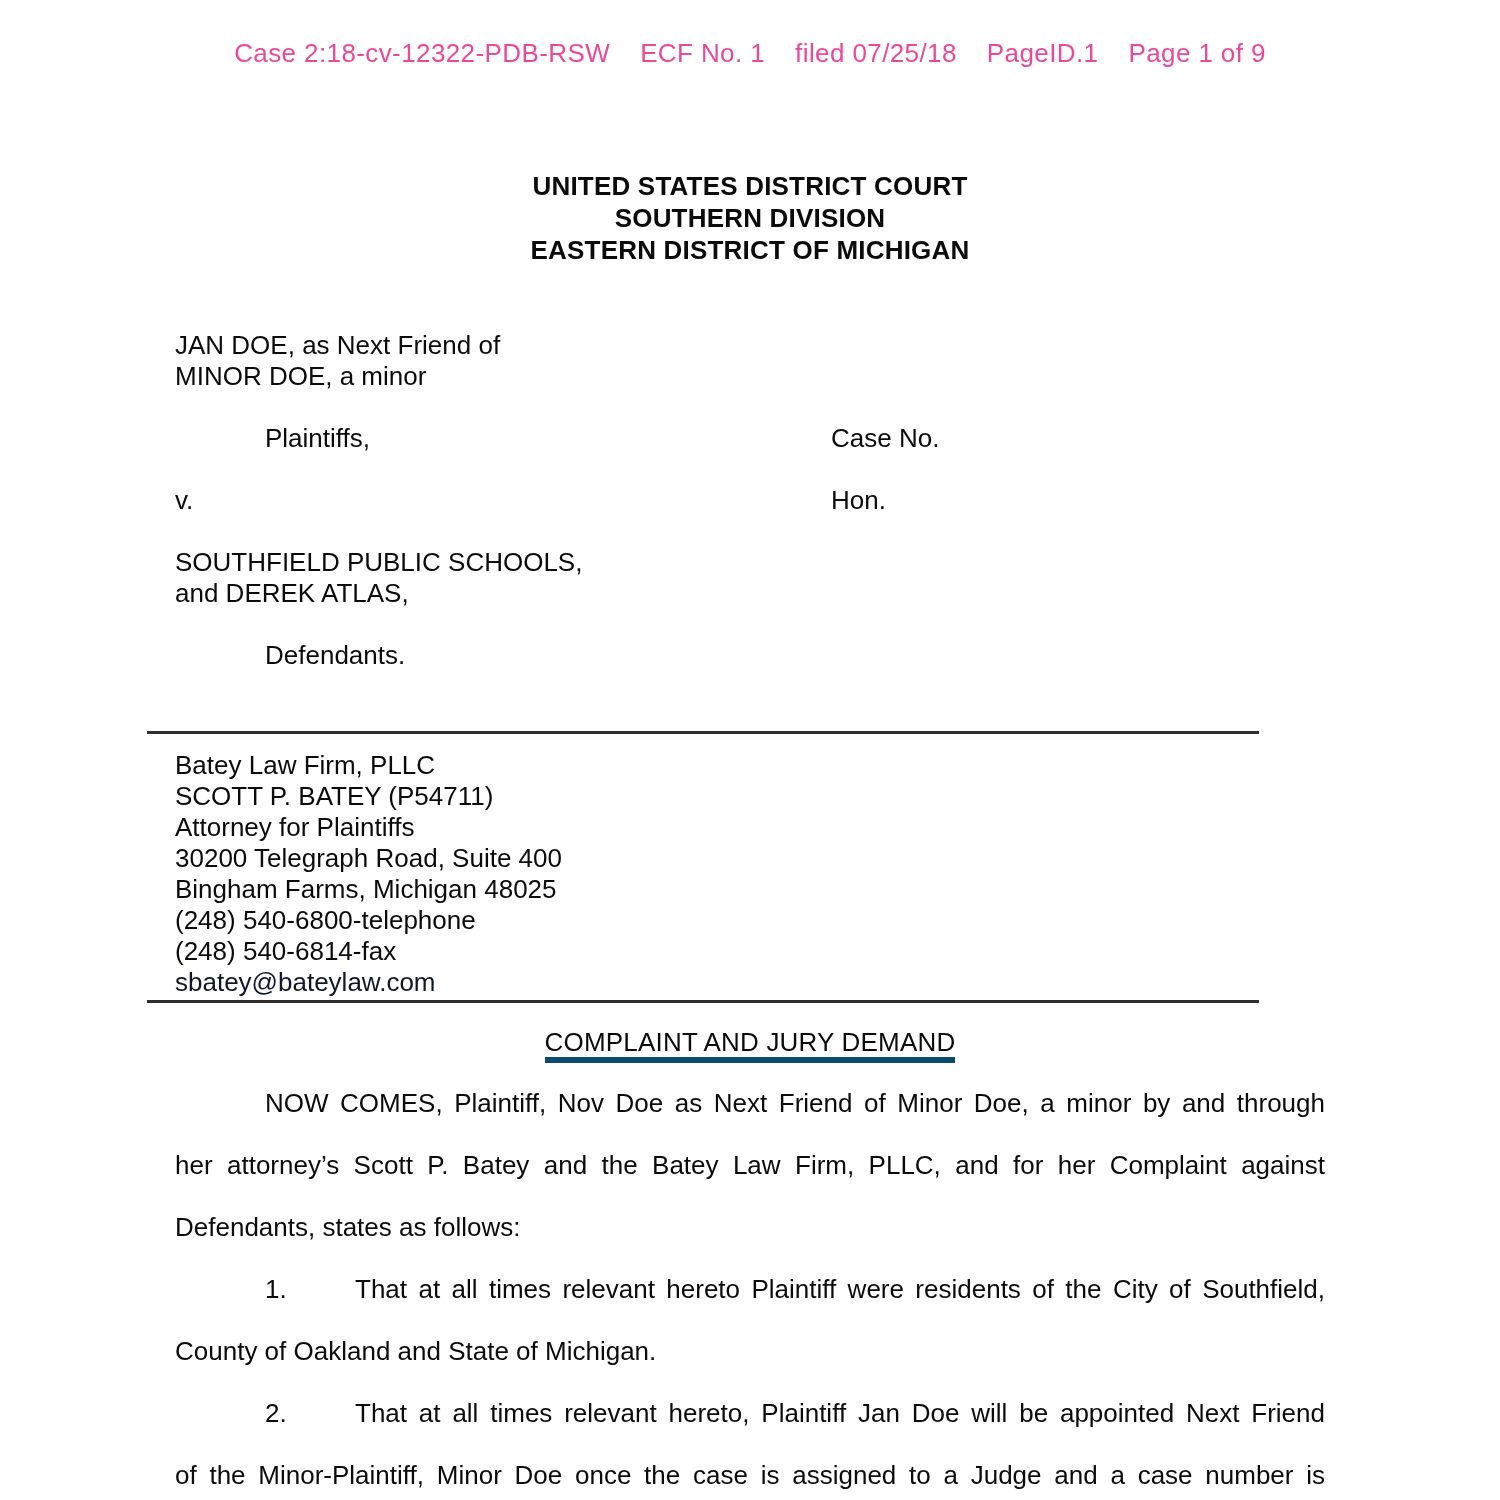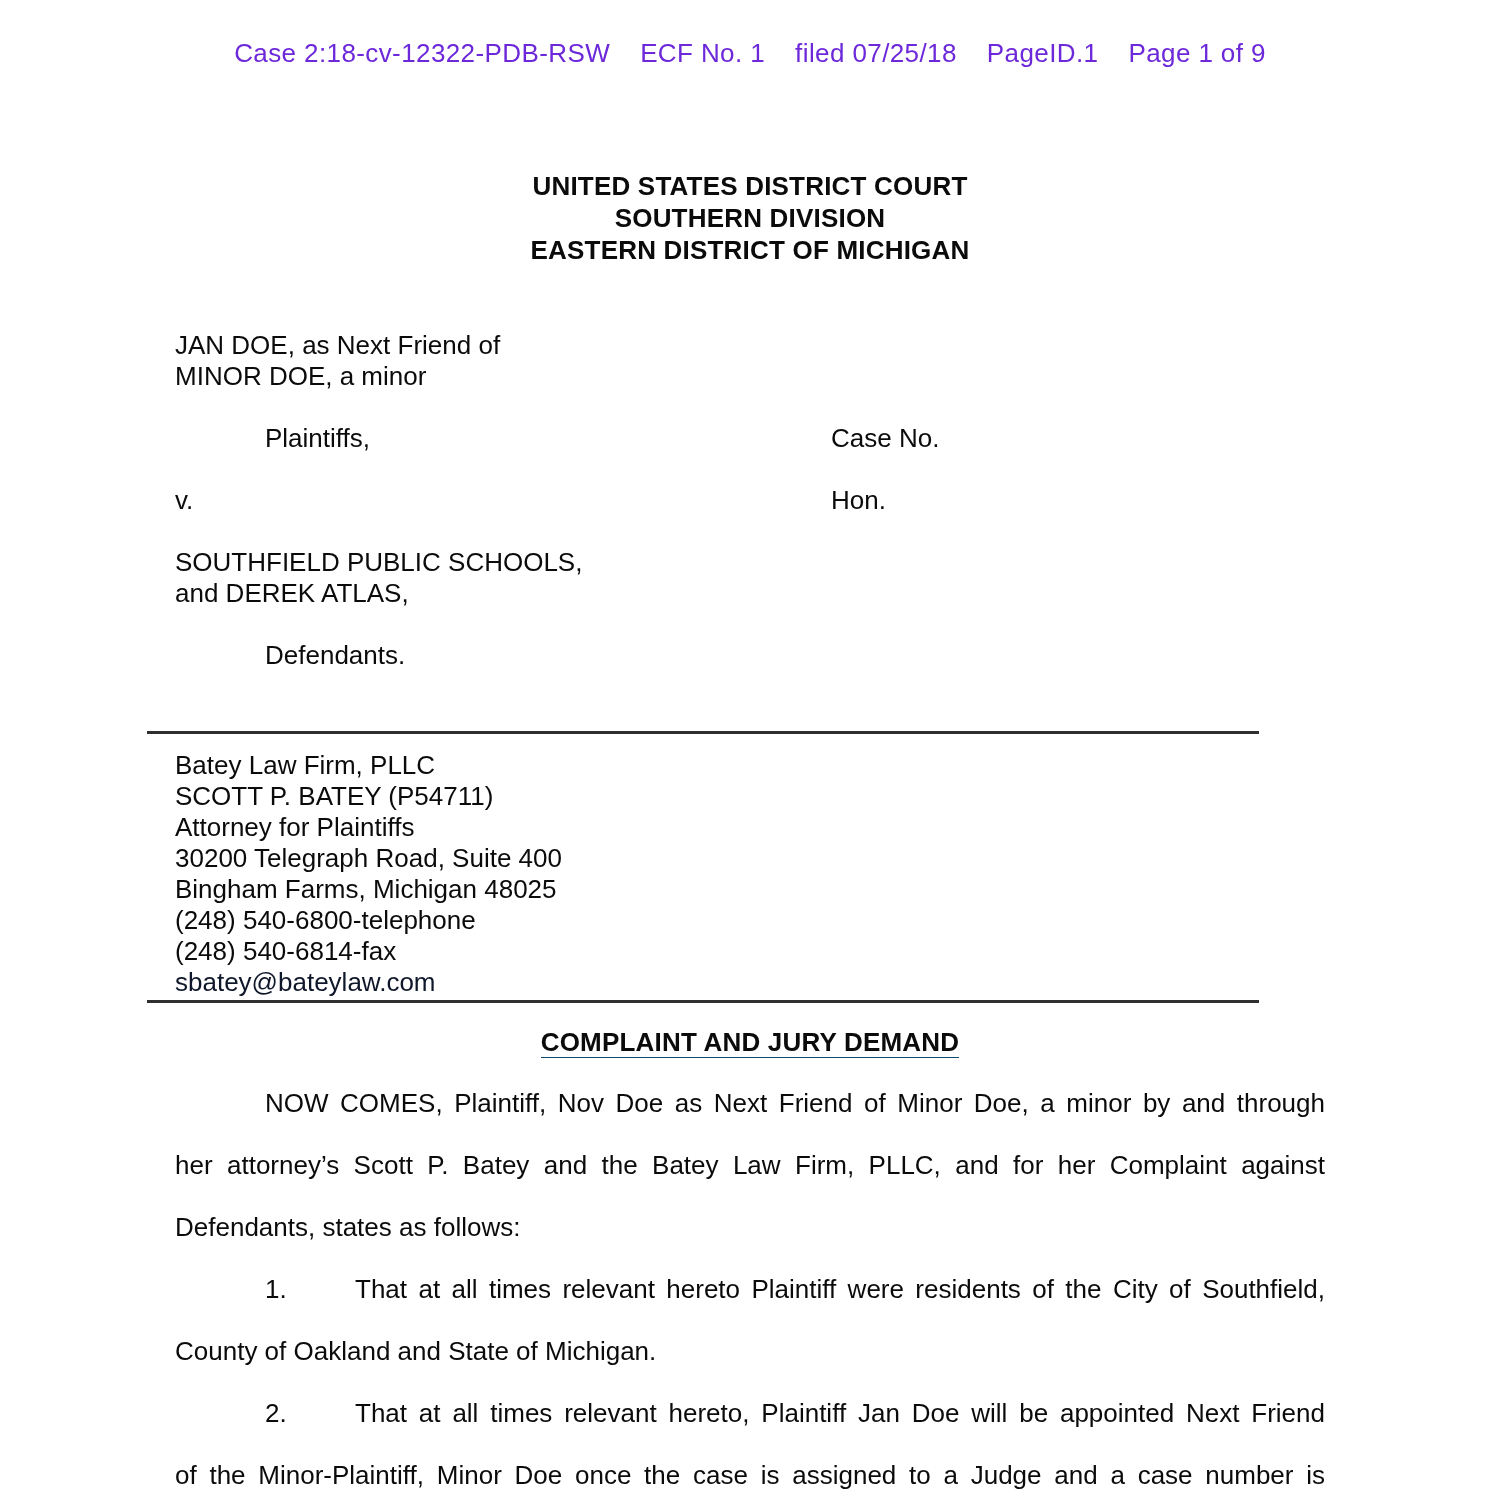--- a/index.html
+++ b/index.html
@@ -13,21 +13,21 @@
   }
   .page { width: 1500px; height: 1500px; padding: 0 175px; position: relative; }
 
   
   .doc-header {
     margin-top: 38px;
     display: flex;
     justify-content: center;
     gap: 30px;
     white-space: nowrap;
-    color: #6d28d9;
+    color: #ec4899;
     letter-spacing: 0.4px;
     line-height: 30px;
     text-align: center;
   }
 
   
   .court-title {
     margin-top: 102px;
     text-align: center;
     font-weight: bold;
@@ -56,22 +56,22 @@
   .attorney { padding-top: 16px; }
   .attorney > div { line-height: 31px; height: 31px; white-space: nowrap; }
   .email {
     color: #0f172a;
     cursor: pointer;
   }
 
   
   .heading { margin-top: 23px; text-align: center; line-height: 32px; }
   .heading .hl {
-    font-weight: bold;
-    border-bottom: 1px solid #0c4a6e;
+    font-weight: normal;
+    border-bottom: 6px solid #0c4a6e;
     letter-spacing: 0.2px;
   }
 
   
   .body-text { margin-top: 14px; }
   .bl {
     height: 62px;
     line-height: 62px;
     overflow: hidden;
     text-align: justify;

